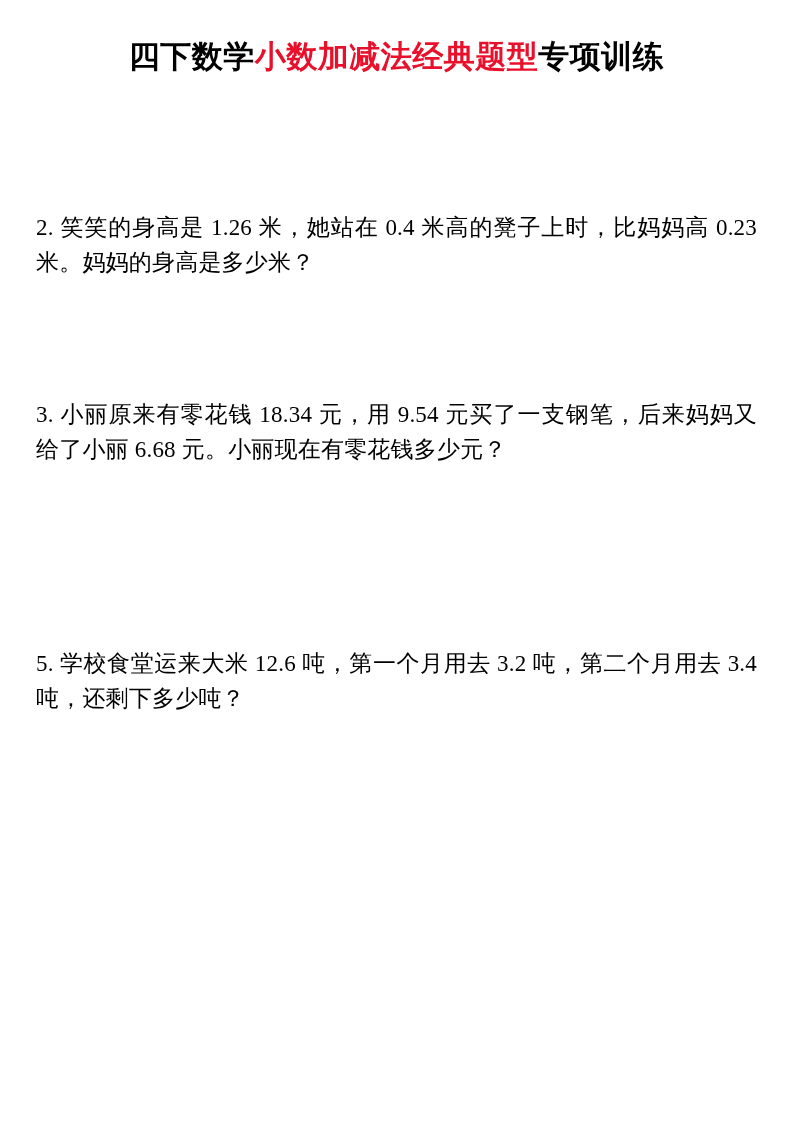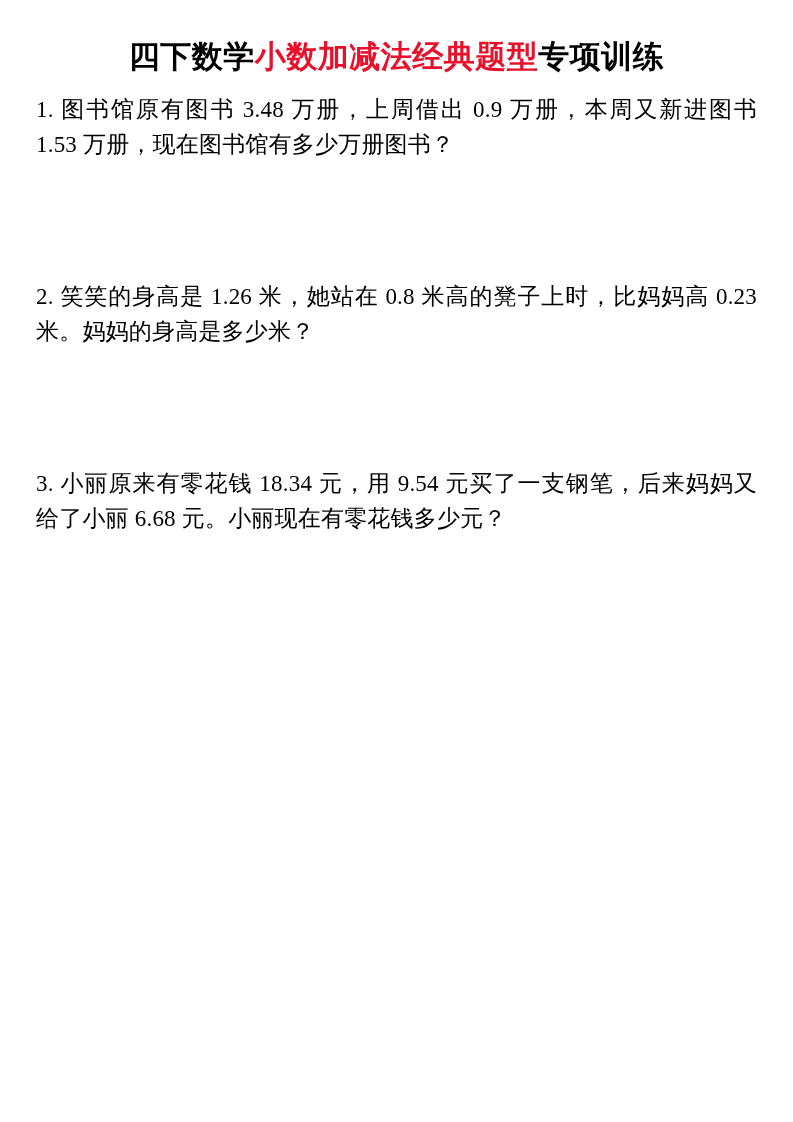--- a/index.html
+++ b/index.html
@@ -63,33 +63,33 @@
 <body>
 
 <div class="page">
 
   <div class="title">
     <span class="black">四下数学</span><span class="red">小数加减法经典题型</span><span class="black">专项训练</span>
   </div>
 
   <div class="problems">
 
-    <div class="problem">
-      <span class="problem-text">1.  图书馆原有图书 3.48 万册，上周借出 0.9 万册，本周又新进图书 1.53 万册，现在图书馆有多少万册图书？</span>
-    </div>
     <div class="gap-1"></div>
 
     <div class="problem">
-      <span class="problem-text">2.  笑笑的身高是 1.26 米，她站在 0.8 米高的凳子上时，比妈妈高 0.23 米。妈妈的身高是多少米？</span>
+      <span class="problem-text">2.  笑笑的身高是 1.26 米，她站在 0.4 米高的凳子上时，比妈妈高 0.23 米。妈妈的身高是多少米？</span>
     </div>
     <div class="gap-2"></div>
 
     <div class="problem">
       <span class="problem-text">3.  小丽原来有零花钱 18.34 元，用 9.54 元买了一支钢笔，后来妈妈又给了小丽 6.68 元。小丽现在有零花钱多少元？</span>
     </div>
     <div class="gap-3"></div>
 
     <div class="gap-4"></div>
 
+    <div class="problem">
+      <span class="problem-text">5.  学校食堂运来大米 12.6 吨，第一个月用去 3.2 吨，第二个月用去 3.4 吨，还剩下多少吨？</span>
+    </div>
 
   </div>
 
 </div>
 
 </body></html>

